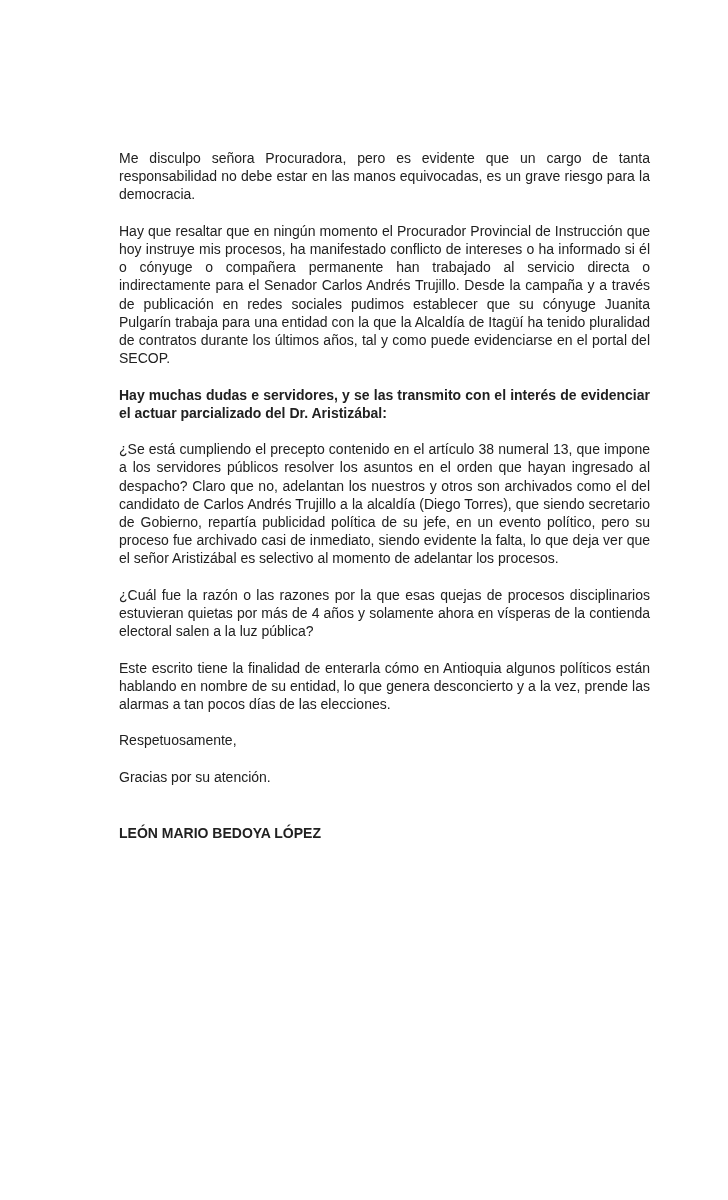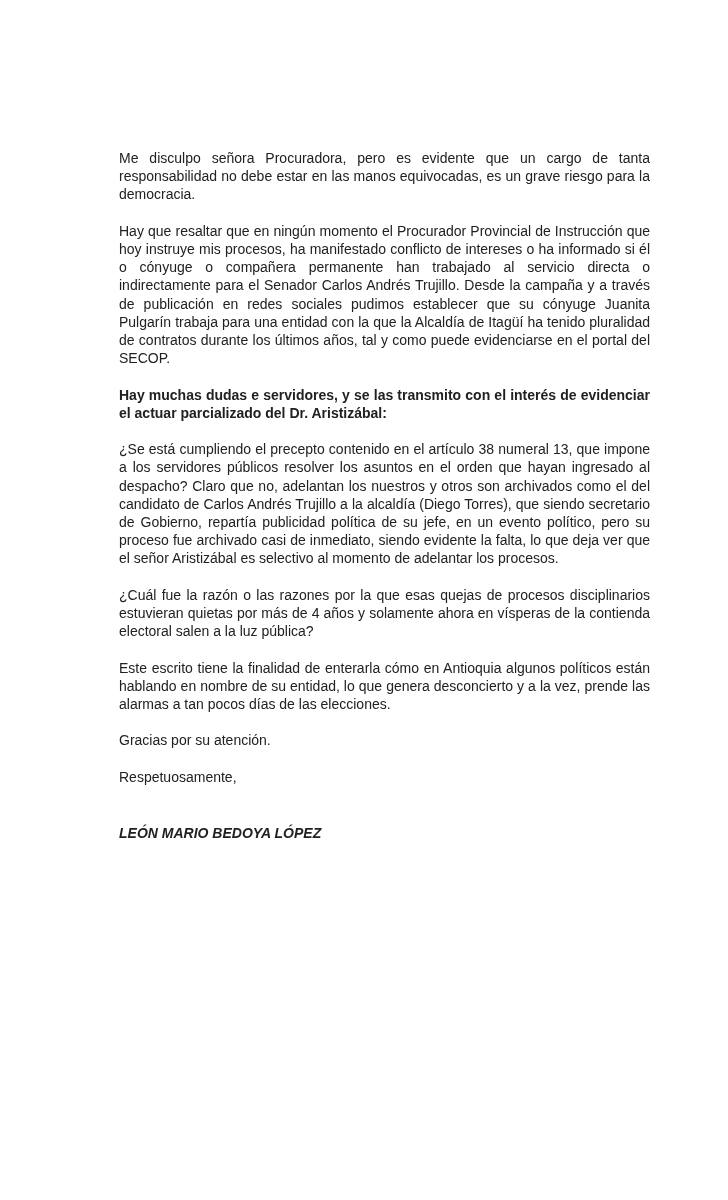--- a/index.html
+++ b/index.html
@@ -36,21 +36,20 @@
     margin: 0 0 18.2px 0;
     text-align: left;
   }
   .signature-block {
     margin-top: 38px;
   }
   .signature-name {
     font-weight: bold;
     margin: 0;
     line-height: 18.2px;
-    font-style: italic;
   }
   .signature-role {
     margin: 0;
     line-height: 18.2px;
   }
 </style>
 </head>
 <body>
 
 <div class="page">
@@ -61,22 +60,22 @@
     <p class="para">Hay que resaltar que en ningún momento el Procurador Provincial de Instrucción que hoy instruye mis procesos, ha manifestado conflicto de intereses o ha informado si él o cónyuge o compañera permanente han trabajado al servicio directa o indirectamente para el Senador Carlos Andrés Trujillo. Desde la campaña y a través de publicación en redes sociales pudimos establecer que su cónyuge Juanita Pulgarín trabaja para una entidad con la que la Alcaldía de Itagüí ha tenido pluralidad de contratos durante los últimos años, tal y como puede evidenciarse en el portal del SECOP.</p>
 
     <p class="para bold">Hay muchas dudas e servidores, y se las transmito con el interés de evidenciar el actuar parcializado del Dr. Aristizábal:</p>
 
     <p class="para">¿Se está cumpliendo el precepto contenido en el artículo 38 numeral 13, que impone a los servidores públicos resolver los asuntos en el orden que hayan ingresado al despacho? Claro que no, adelantan los nuestros y otros son archivados como el del candidato de Carlos Andrés Trujillo a la alcaldía (Diego Torres), que siendo secretario de Gobierno, repartía publicidad política de su jefe, en un evento político, pero su proceso fue archivado casi de inmediato, siendo evidente la falta, lo que deja ver que el señor Aristizábal es selectivo al momento de adelantar los procesos.</p>
 
     <p class="para">¿Cuál fue la razón o las razones por la que esas quejas de procesos disciplinarios estuvieran quietas por más de 4 años y solamente ahora en vísperas de la contienda electoral salen a la luz pública?</p>
 
     <p class="para">Este escrito tiene la finalidad de enterarla cómo en Antioquia algunos políticos están hablando en nombre de su entidad, lo que genera desconcierto y a la vez, prende las alarmas a tan pocos días de las elecciones.</p>
 
+    <p class="closing-line">Respetuosamente,</p>
+
     <p class="closing-line">Gracias por su atención.</p>
-
-    <p class="closing-line">Respetuosamente,</p>
 
     <div class="signature-block">
       <p class="signature-name">LEÓN MARIO BEDOYA LÓPEZ</p>
     </div>
 
   </div>
 </div>
 
 </body></html>

